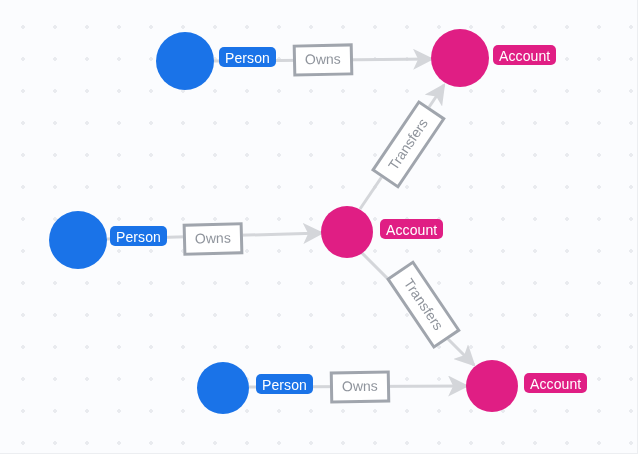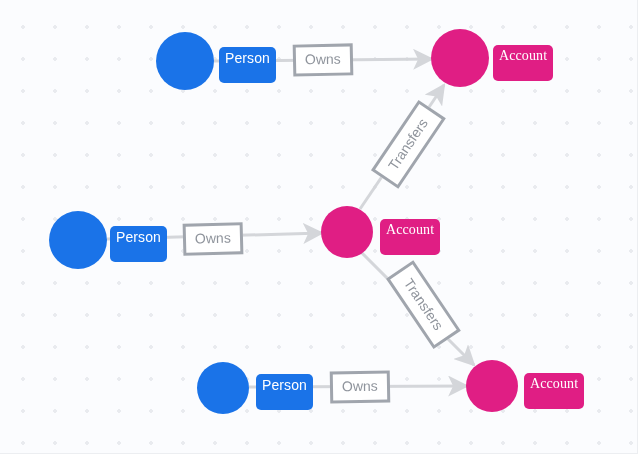--- a/index.html
+++ b/index.html
@@ -46,26 +46,26 @@
 
   .tag {
     position: absolute;
     display: inline-flex;
     align-items: center;
     justify-content: center;
     color: #ffffff;
     font-size: 14px;
     line-height: 1;
     white-space: nowrap;
-    padding: 4px 6px 18px 6px;
+    padding: 4px 6px 2px 6px;
     border-radius: 4px;
     letter-spacing: 0.1px;
   }
   .tag-person { background: #1a73e8; border-radius: 5px; }
-  .tag-account { background: #e01e84; border-radius: 5px; font-family: Liberation Serif, serif; }
+  .tag-account { background: #e01e84; border-radius: 5px; }
 
   .reltag {
     position: absolute;
     display: inline-flex;
     align-items: center;
     justify-content: center;
     background: #ffffff;
     border: 3px solid #a0a5ad;
     color: #8f949c;
     font-size: 14px;

